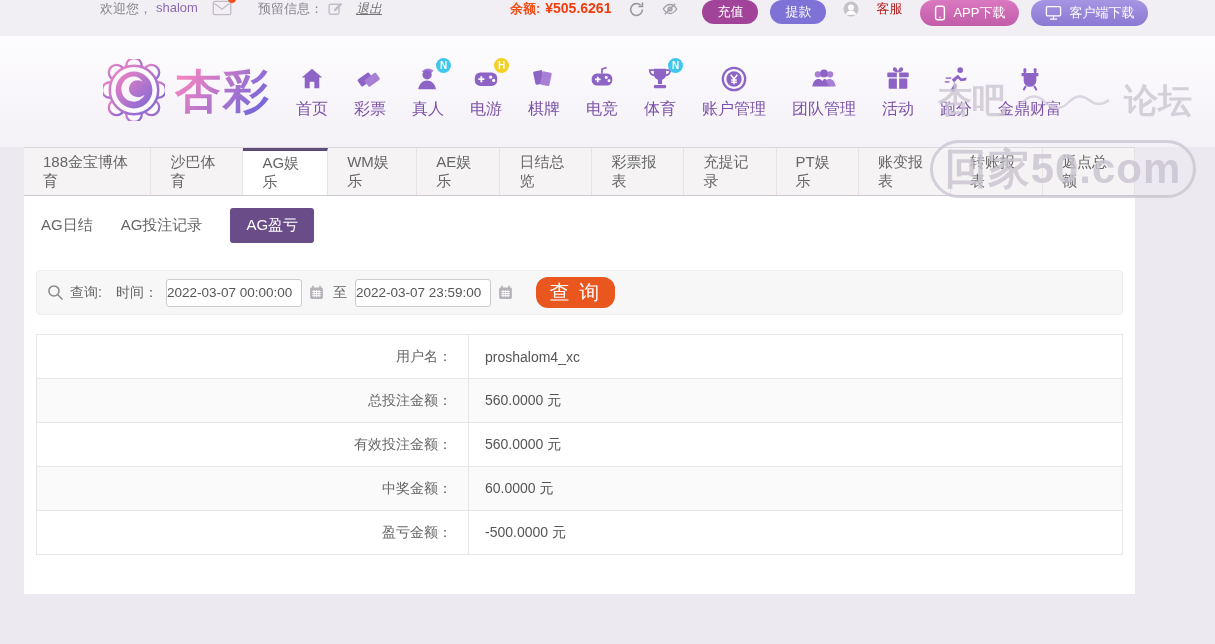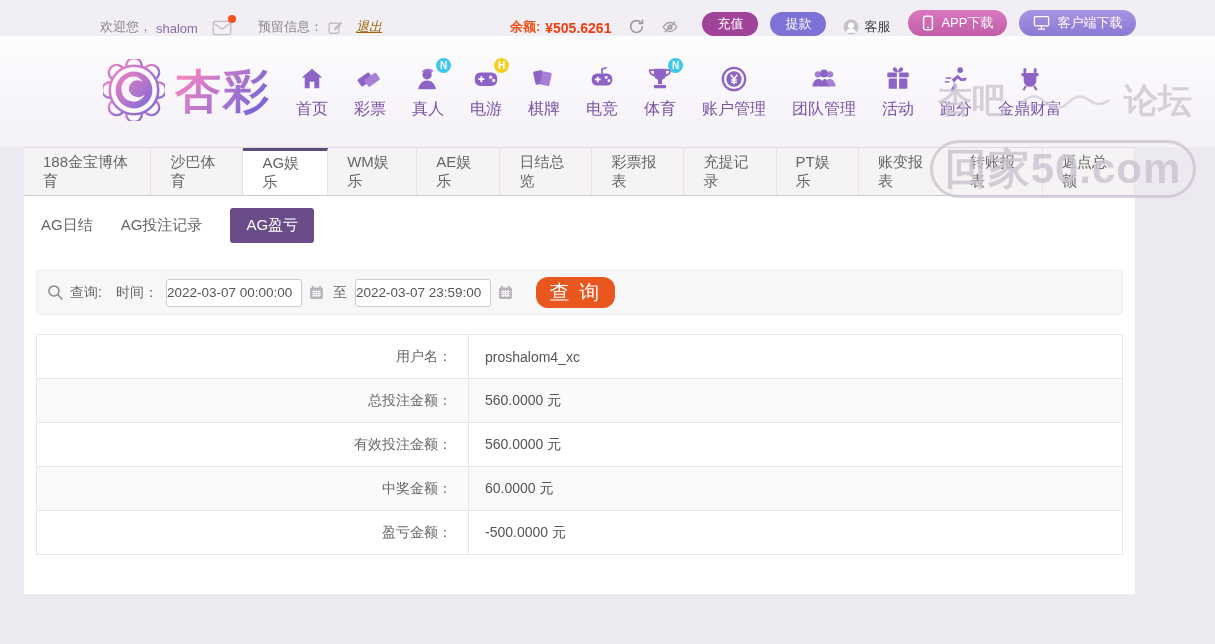--- a/index.html
+++ b/index.html
@@ -4,36 +4,36 @@
 <style>
   :root{
     --purple-nav:#7c52a8; --orange:#f0511c; --dark-tab:#5d4b78; --subtab-bg:#6a4c88;
     --deposit:#a2439a; --withdraw:#7e72d6; --querybtn:#e9571e;
   }
   *{box-sizing:border-box;margin:0;padding:0}
   html,body{width:1215px;height:644px;overflow:hidden}
   body{font-family:"Liberation Sans","DejaVu Sans",sans-serif;background:#ece9f0;position:relative}
 
   
-  .topbar{height:36px;background:#f2eff4;display:flex;align-items:flex-end;padding-left:100px;font-size:13px;color:#8a8590;white-space:nowrap}
+  .topbar{height:36px;background:#f2eff4;display:flex;align-items:flex-start;padding-left:100px;font-size:13px;color:#8a8590;white-space:nowrap}
   .topbar .username{color:#8a6bb0;margin-left:4px}
   .icon-wrap{display:inline-flex;position:relative;align-items:center}
   .mail-wrap{margin-left:14px}
   .mail-dot{position:absolute;right:-4px;top:-5px;width:8px;height:8px;border-radius:50%;background:#f4511e}
   .reserved{margin-left:26px}
   .edit-wrap{margin-left:4px}
-  .logout{margin-left:12px;font-style:italic;text-decoration:underline;color:#a16207;cursor:pointer}
+  .logout{margin-left:12px;font-style:italic;text-decoration:underline;color:#737373;cursor:pointer}
   .balance-label{margin-left:128px;color:var(--orange);font-weight:bold}
   .balance-value{margin-left:5px;color:#f23c0e;font-weight:bold;font-size:14px}
   .refresh-wrap{margin-left:16px;cursor:pointer}
   .eyeoff-wrap{margin-left:14px;cursor:pointer}
   .tb-btn{display:inline-flex;align-items:center;justify-content:center;height:24px;padding:0 15px;border-radius:13px;color:#fff;font-size:13px;cursor:pointer;border:none}
   .btn-deposit{margin-left:22px;background:var(--deposit)}
   .btn-withdraw{margin-left:12px;background:var(--withdraw)}
-  .service{margin-left:16px;display:inline-flex;align-items:center;gap:4px;color:#404040;cursor:pointer}
+  .service{margin-left:16px;display:inline-flex;align-items:center;gap:16px;color:#b91c1c;cursor:pointer}
   .pill{display:inline-flex;align-items:center;gap:7px;height:26px;padding:0 14px;border-radius:14px;color:#fff;font-size:13px;cursor:pointer}
   .pill-app{margin-left:18px;background:linear-gradient(180deg,#da78c0,#c25ca9)}
   .pill-client{margin-left:12px;background:linear-gradient(180deg,#a695e2,#8b78d3)}
 
   
   .header{height:111px;background:linear-gradient(180deg,#fdfcfe 0%,#f4f1f7 100%);display:flex;align-items:center;padding-left:103px;position:relative}
   .logo{display:flex;align-items:center;gap:10px;cursor:pointer}
   .logo-text{font-size:46px;font-weight:bold;background:linear-gradient(130deg,#f184c2 15%,#7e68d6 80%);-webkit-background-clip:text;background-clip:text;color:transparent;letter-spacing:2px}
   .nav{display:flex;margin-left:12px}
   .nav-item{display:flex;flex-direction:column;align-items:center;padding:0 13px;cursor:pointer}

